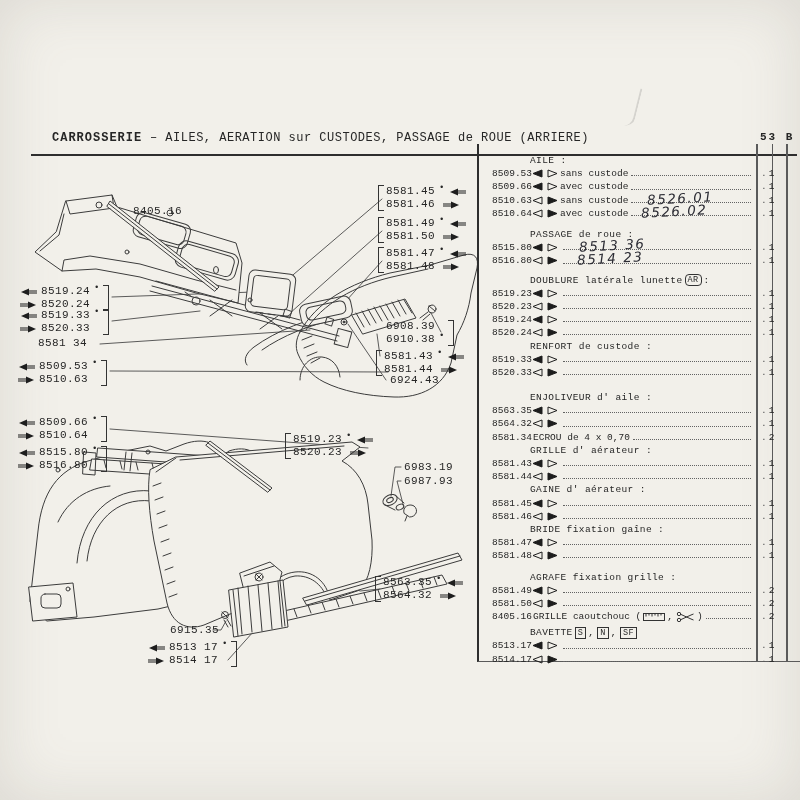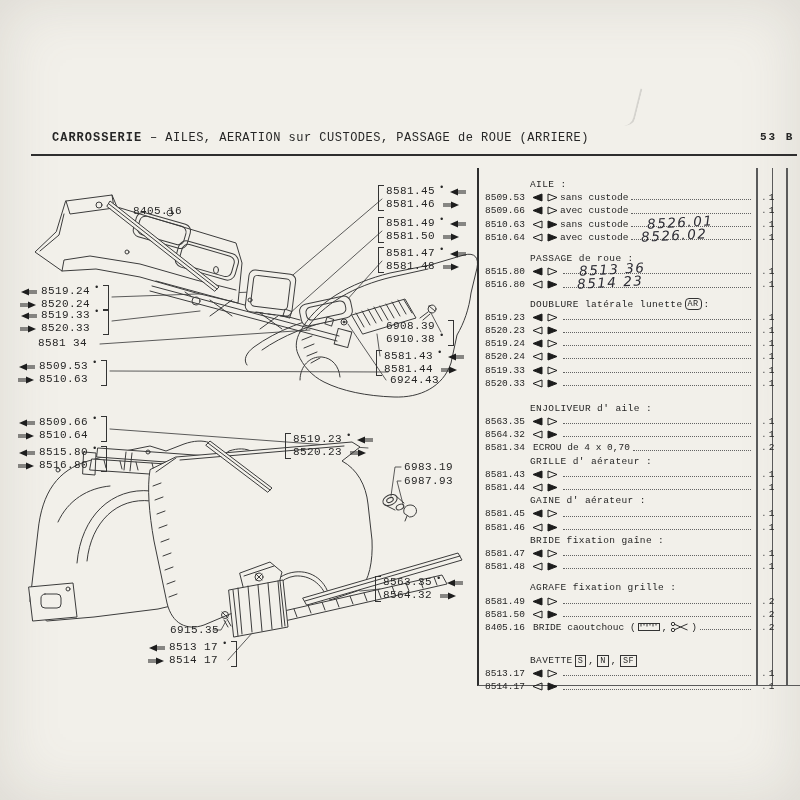--- a/index.html
+++ b/index.html
@@ -16,23 +16,23 @@
   
   svg.diagram{position:absolute;left:0;top:0;}
   .dlab{position:absolute;font-size:11px;letter-spacing:.4px;line-height:13px;white-space:nowrap;}
   .dl-row{display:flex;align-items:center;gap:4px;height:13px;}
   .dot{font-size:9px;position:relative;top:-3px;margin-left:0px;}
   .brk{position:absolute;top:0;bottom:0;width:5px;}
   .brk.r{right:-9px;border-top:1px solid #333;border-right:1px solid #333;border-bottom:1px solid #333;}
   .brk.l{left:-8px;border-top:1px solid #333;border-left:1px solid #333;border-bottom:1px solid #333;}
   .darr{display:flex;}
   
-  .ptable{position:absolute;left:477px;top:168px;width:321px;height:517px;
+  .ptable{position:absolute;left:477px;top:144px;width:321px;height:517px;
           border-left:2px solid #2e2e2e;border-right:1.5px solid #5a5a5a;border-bottom:1.5px solid #5a5a5a;
-          font-size:9.5px;}
+          font-size:9.5px;text-align:right;}
   .vline{position:absolute;top:0;bottom:0;width:1.5px;background:#5a5a5a;}
   .th{height:13.2px;padding-left:51px;display:flex;align-items:center;letter-spacing:.4px;white-space:nowrap;}
   .tr{position:relative;height:13.2px;display:flex;align-items:center;padding-left:6px;padding-right:46px;}
   .ref{width:47px;flex:none;}
   .arrp{width:27px;flex:none;display:flex;align-items:center;}
   .arrp svg .tl,.arrp svg .tr2{fill:none;stroke:#1d1d1d;stroke-width:1;}
   .arrp[data-arrow="lr"] svg .tl{fill:#1d1d1d;}
   .arrp[data-arrow="rl"] svg .tr2{fill:#1d1d1d;}
   .desc{white-space:nowrap;margin-left:1px;}
   .dots{flex:1;min-width:8px;border-bottom:1.5px dotted #636363;align-self:flex-end;margin:0 3px 4px 3px;}
@@ -684,20 +684,23 @@
               <polygon class="tr2" points="25,4.5 16,1 16,8"></polygon>
             </svg>
           </span>
           <span class="desc"></span>
           <span class="dots"></span>
           <span class="qty">1</span>
         </div>
     </div>
 
     <div class="tsec">
+      <div class="th">
+          <span>RENFORT de custode :</span>
+        </div>
       <div class="tr">
           <span class="ref">8519.33</span>
           <span class="arrp" data-arrow="lr">
             <svg width="26" height="9">
               <polygon class="tl" points="1,4.5 10,1 10,8"></polygon>
               <polygon class="tr2" points="25,4.5 16,1 16,8"></polygon>
             </svg>
           </span>
           <span class="desc"></span>
           <span class="dots"></span>
@@ -866,21 +869,21 @@
               <polygon class="tl" points="1,4.5 10,1 10,8"></polygon>
               <polygon class="tr2" points="25,4.5 16,1 16,8"></polygon>
             </svg>
           </span>
           <span class="desc"></span>
           <span class="dots"></span>
           <span class="qty">2</span>
         </div>
       <div class="tr">
           <span class="ref">8405.16</span>
-          <span class="desc">BRIDE caoutchouc (</span>
+          <span class="desc">GRILLE caoutchouc (</span>
           <span class="ic">
             <svg width="22" height="8" viewBox="0 0 22 8">
               <rect x="0.5" y="0.5" width="21" height="7" fill="none" stroke="#333"></rect>
               <path d="M3,0.5 v3 M6,0.5 v2 M9,0.5 v3 M12,0.5 v2 M15,0.5 v3 M18,0.5 v2" stroke="#333" fill="none"></path>
             </svg>
           </span>
           <span class="sep">,</span>
           <span class="ic">
             <svg width="18" height="10" viewBox="0 0 18 10">
               <path d="M4,2 L15,7 M4,8 L15,3" stroke="#333" fill="none"></path>
@@ -888,21 +891,21 @@
               <circle cx="3" cy="8" r="1.7" stroke="#333" fill="none"></circle>
               <path d="M15,7 l2.5,1 M15,3 l2.5,-1" stroke="#333" fill="none"></path>
             </svg>
           </span>
           <span class="desc">)</span>
           <span class="dots"></span>
           <span class="qty">2</span>
         </div>
     </div>
 
-    <div class="tsec" style="margin-top:20px">
+    <div class="tsec" style="margin-top:3px">
       <div class="th">
           <span>BAVETTE</span>
           <span class="bx">S</span>
           <span class="sep">,</span>
           <span class="bx">N</span>
           <span class="sep">,</span>
           <span class="bx">SF</span>
         </div>
       <div class="tr">
           <span class="ref">8513.17</span>

